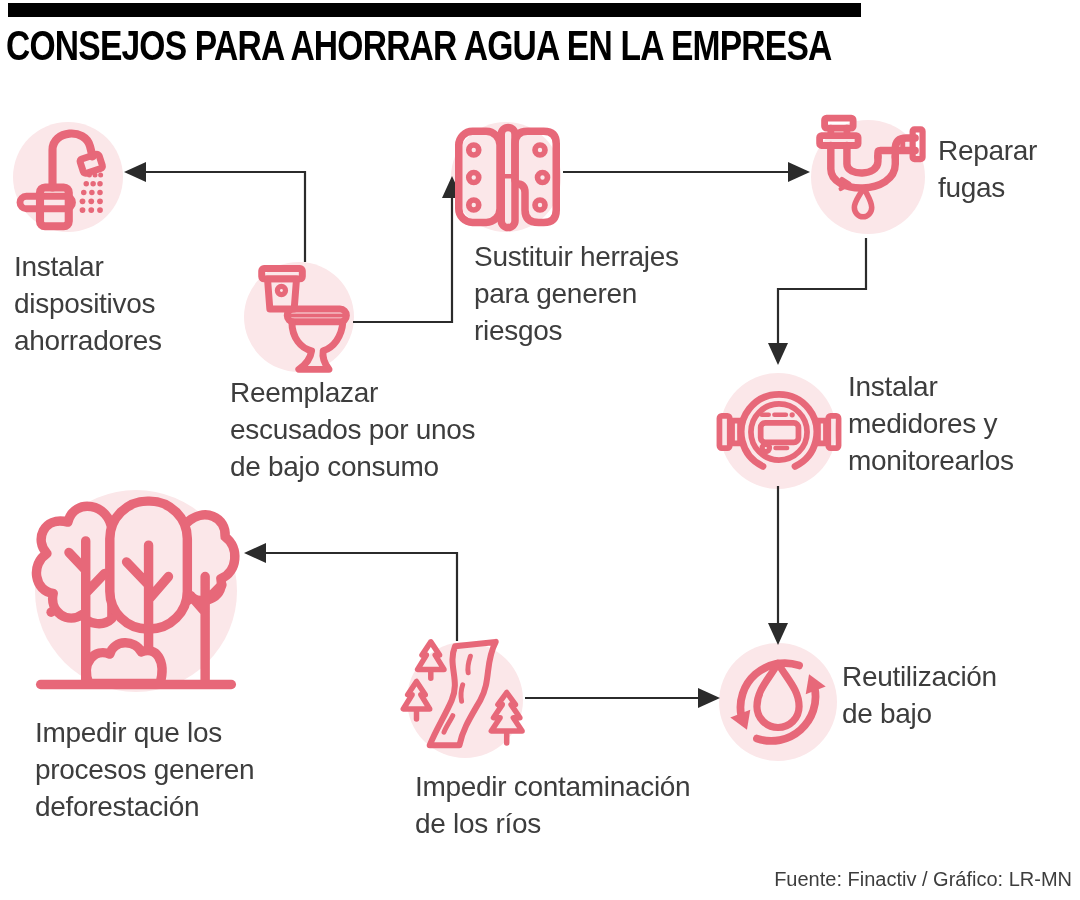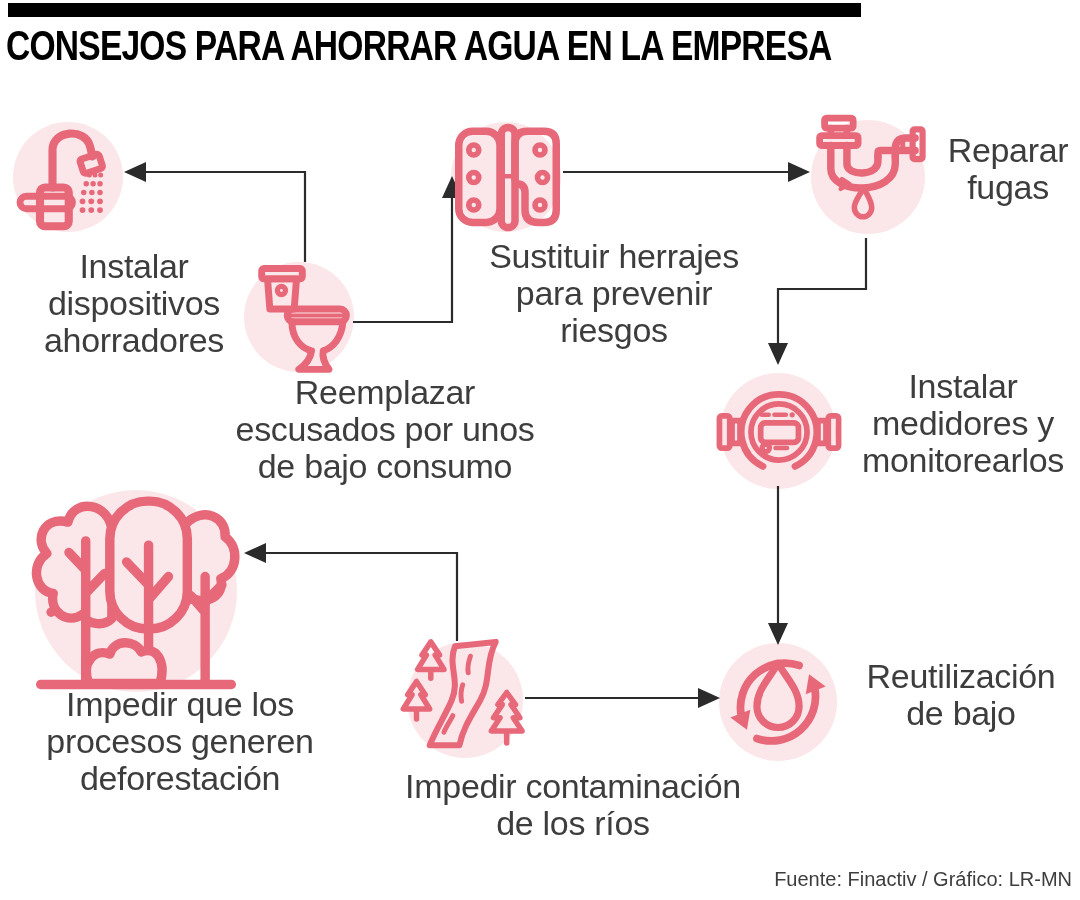--- a/index.html
+++ b/index.html
@@ -21,22 +21,22 @@
     font-size:42px;font-weight:bold;color:var(--titlecol);
     letter-spacing:-1px;white-space:nowrap;
     transform:scaleX(0.8);transform-origin:left center;
   }
   .node-circle{border-radius:50%;background:var(--circle);}
   .icon{position:absolute;overflow:visible;}
   .stk{stroke:var(--accent);fill:none;stroke-linecap:round;stroke-linejoin:round;}
   .stk-bg{stroke:var(--accent);fill:var(--circle);stroke-linecap:round;stroke-linejoin:round;}
   .fil{fill:var(--accent);stroke:none;}
   .label{
-    color:var(--text);font-size:34px;line-height:37px;
-    white-space:pre-line;letter-spacing:-0.3px;text-align:center;
+    color:var(--text);font-size:28px;line-height:37px;
+    white-space:pre-line;letter-spacing:-0.3px;
   }
   #footer{
     right:8px;top:868px;font-size:20px;color:var(--text);
   }
   #connectors{left:0;top:0;pointer-events:none;}
   .arrow-line{stroke:var(--arrow);stroke-width:2.2;fill:none;}
   .arrow-head{fill:var(--arrow);stroke:none;}
 </style>
 </head>
 <body>
@@ -200,28 +200,28 @@
   <path class="stk" stroke-width="9" d="M14,199 H196"></path>
 </svg>
 
 <div class="abs label" style="left:14px;top:248px;width:240px">Instalar
 dispositivos
 ahorradores</div>
 <div class="abs label" style="left:230px;top:374px;width:310px">Reemplazar
 escusados por unos
 de bajo consumo</div>
 <div class="abs label" style="left:474px;top:238px;width:280px">Sustituir herrajes
-para prevenir
+para generen
 riesgos</div>
 <div class="abs label" style="left:938px;top:132px;width:140px">Reparar
 fugas</div>
 <div class="abs label" style="left:848px;top:368px;width:230px">Instalar
 medidores y
 monitorearlos</div>
 <div class="abs label" style="left:842px;top:658px;width:238px">Reutilización
 de bajo</div>
-<div class="abs label" style="left:393px;top:768px;width:360px">Impedir contaminación
+<div class="abs label" style="left:415px;top:768px;width:360px">Impedir contaminación
 de los ríos</div>
-<div class="abs label" style="left:35px;top:686px;width:290px">Impedir que los
+<div class="abs label" style="left:35px;top:714px;width:290px">Impedir que los
 procesos generen
 deforestación</div>
 
 <div class="abs" id="footer">Fuente: Finactiv / Gráfico: LR-MN</div>
 
 </body></html>

